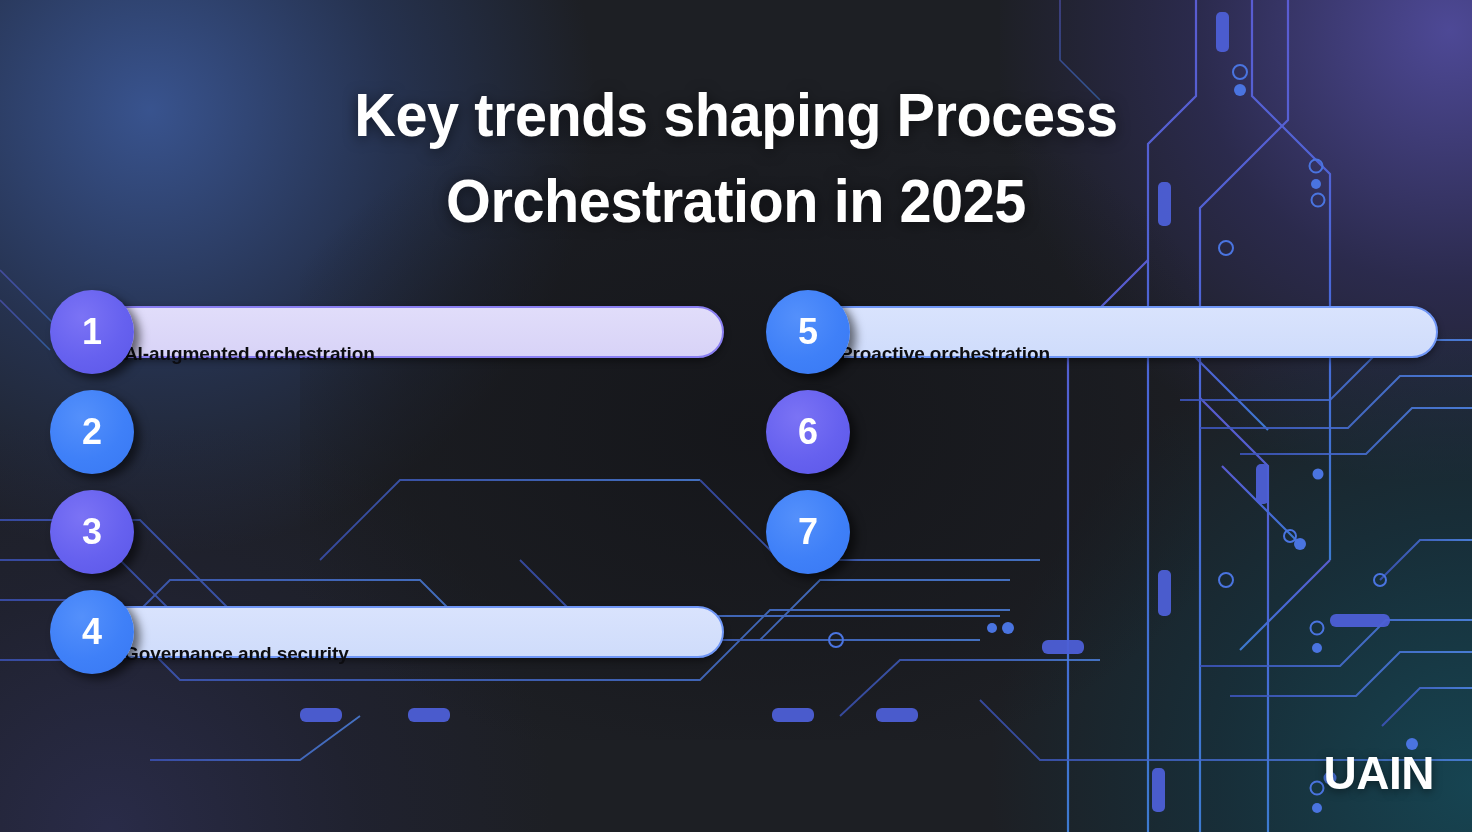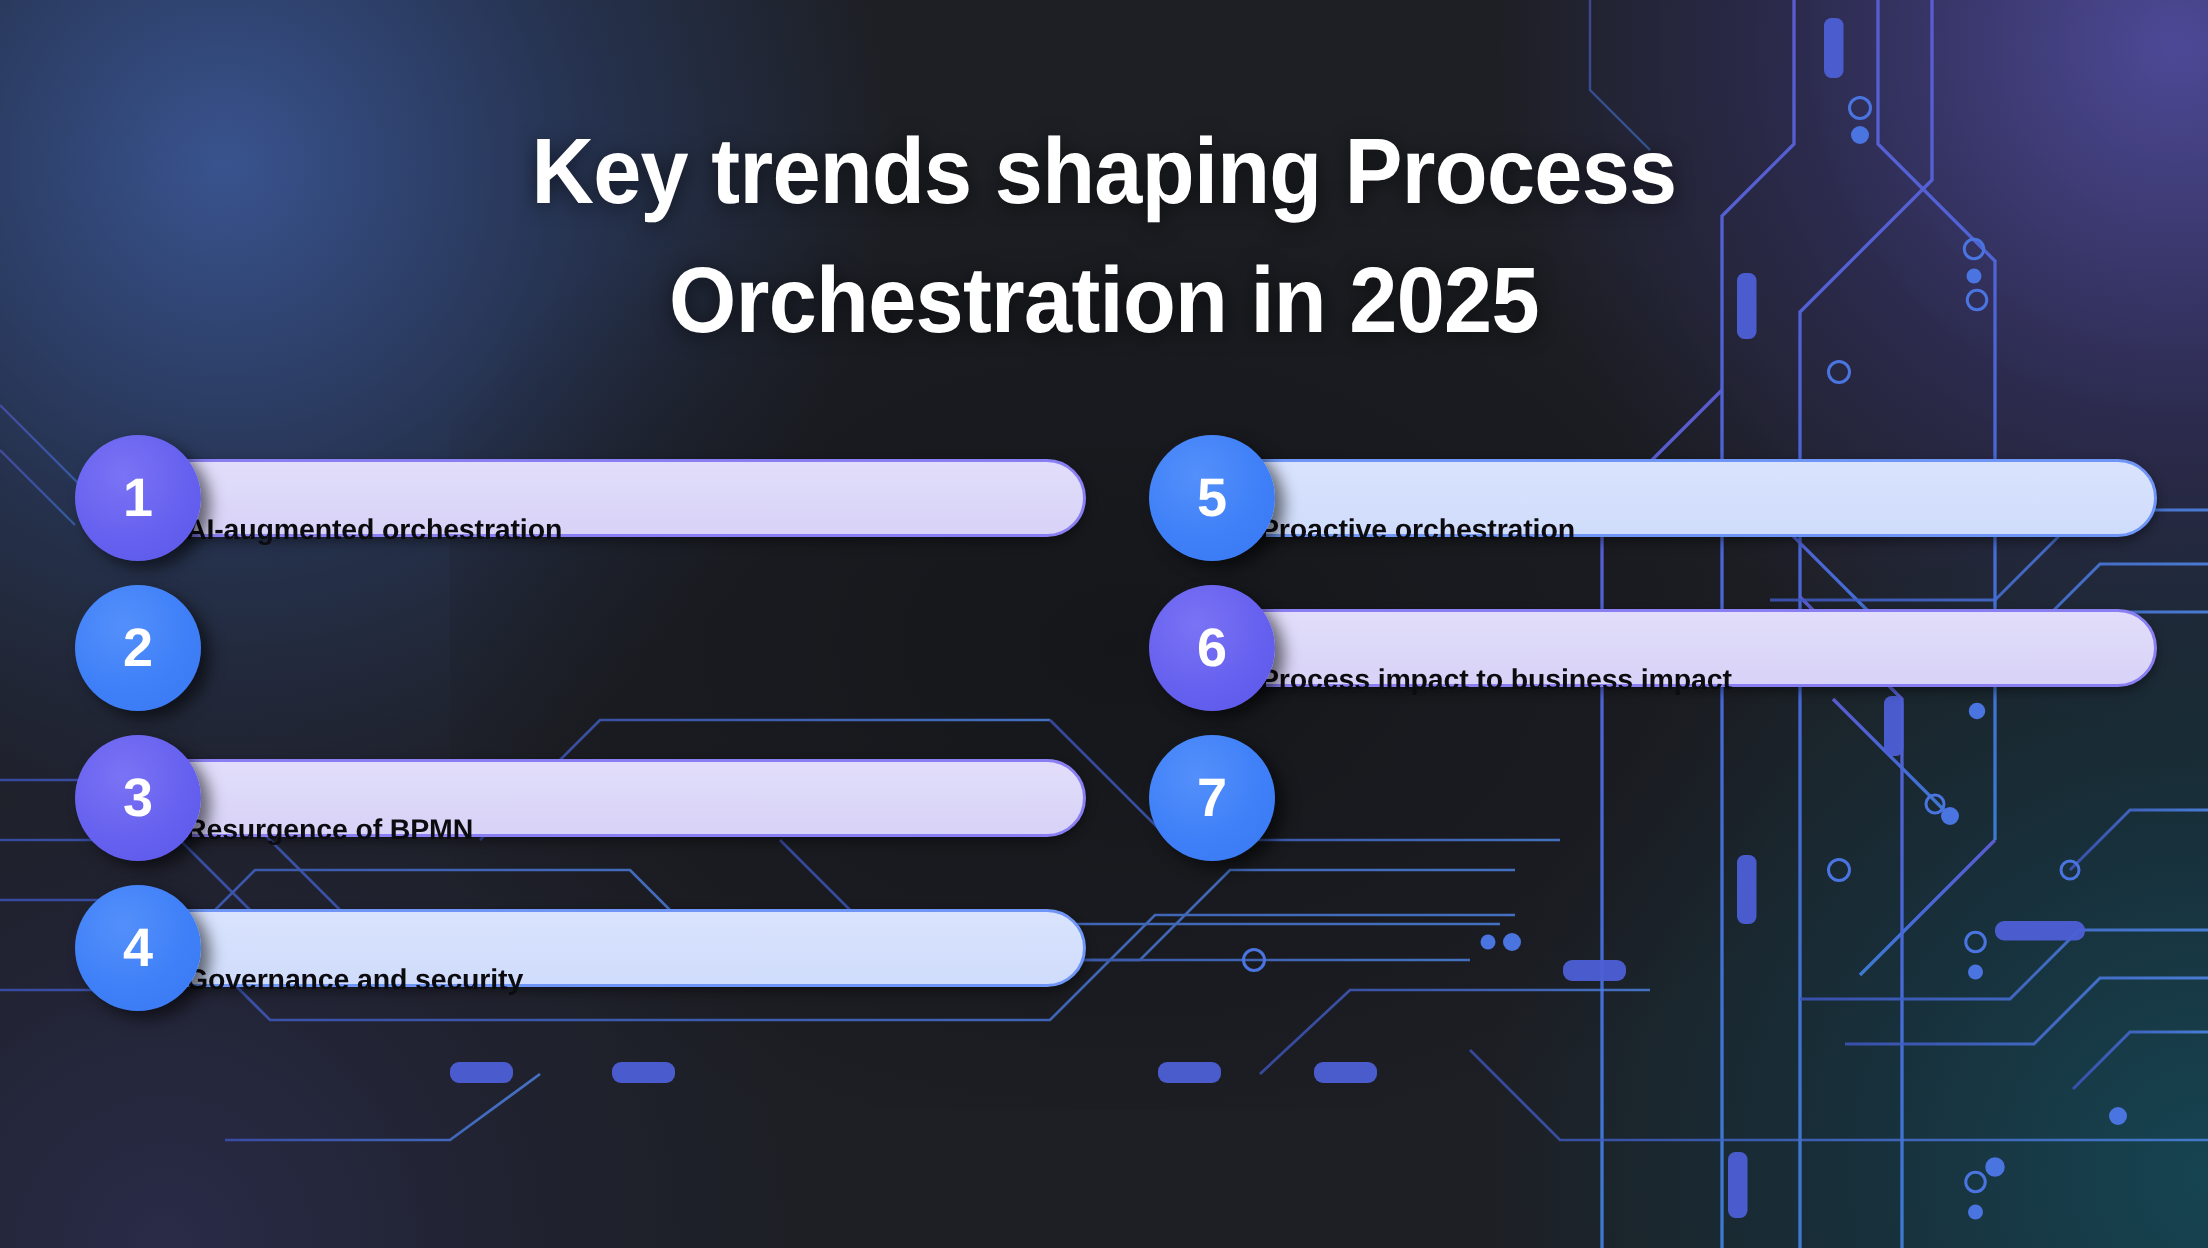--- a/index.html
+++ b/index.html
@@ -231,25 +231,20 @@
     </div>
   </div>
 
   <div class="row left" style="top:390px">
     <div class="badge blue">
       <span>2</span>
     </div>
   </div>
 
   <div class="row left" style="top:490px">
-    <div class="pill violet">
-      <div class="pill-label">
-        <span>Resurgence of BPMN</span>
-      </div>
-    </div>
     <div class="badge violet">
       <span>3</span>
     </div>
   </div>
 
   <div class="row left" style="top:590px">
     <div class="pill blue">
       <div class="pill-label">
         <span>Governance and security</span>
       </div>
@@ -264,30 +259,26 @@
       <div class="pill-label">
         <span>Proactive orchestration</span>
       </div>
     </div>
     <div class="badge blue">
       <span>5</span>
     </div>
   </div>
 
   <div class="row right" style="top:390px">
-    <div class="pill violet">
-      <div class="pill-label">
-        <span>Process impact to business impact</span>
-      </div>
-    </div>
     <div class="badge violet">
       <span>6</span>
     </div>
   </div>
 
   <div class="row right" style="top:490px">
     <div class="badge blue">
       <span>7</span>
     </div>
   </div>
 
+  <div id="logo">UAIN</div>
 
 </div>
 
 </body></html>

